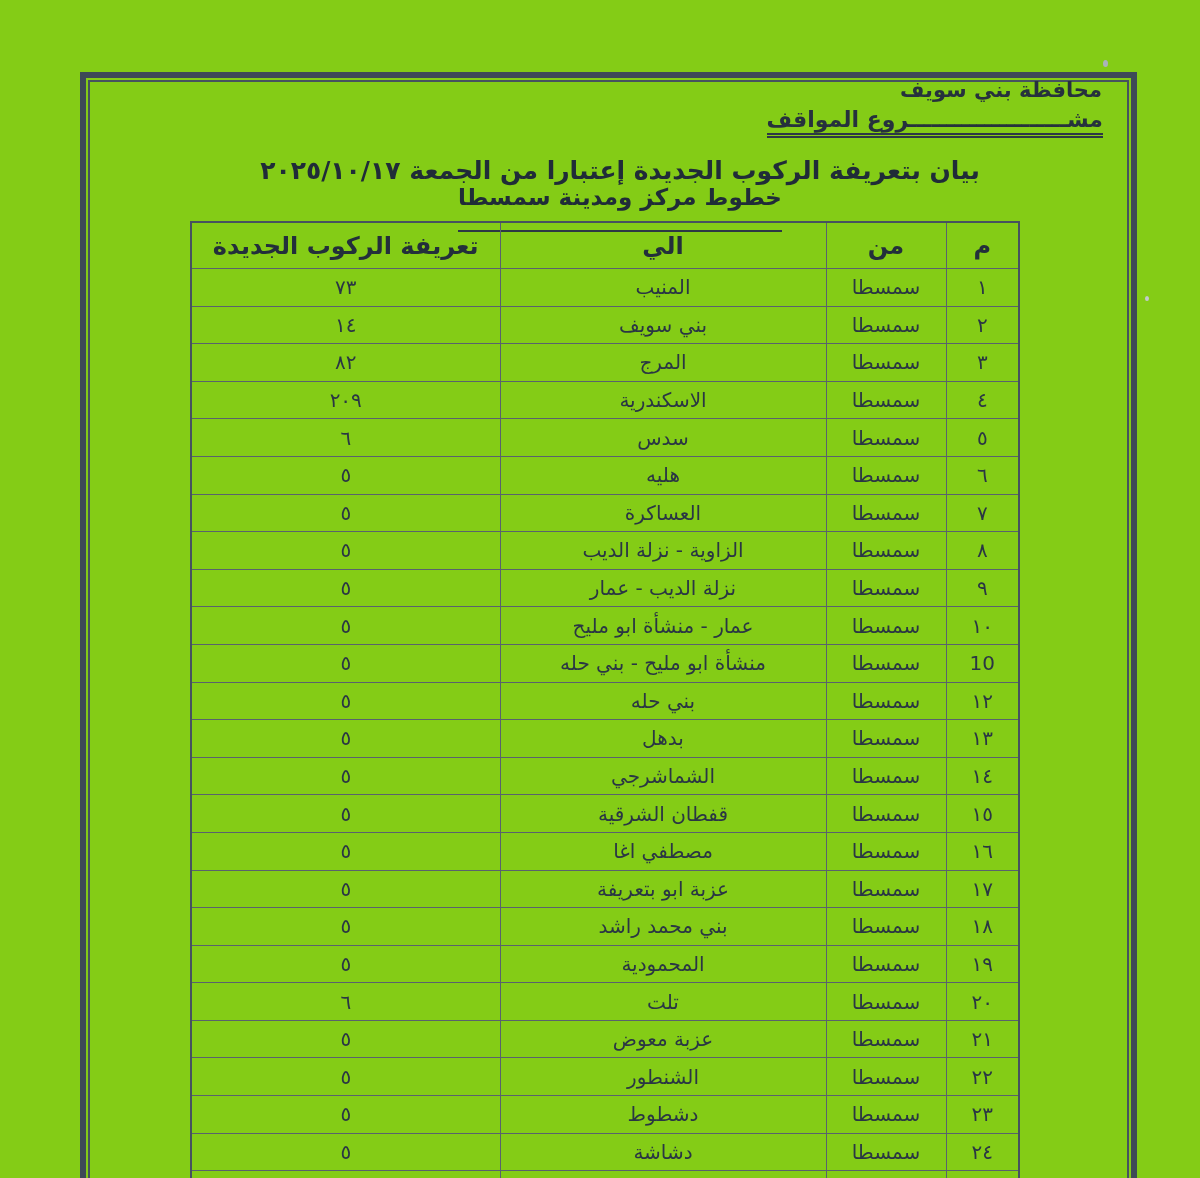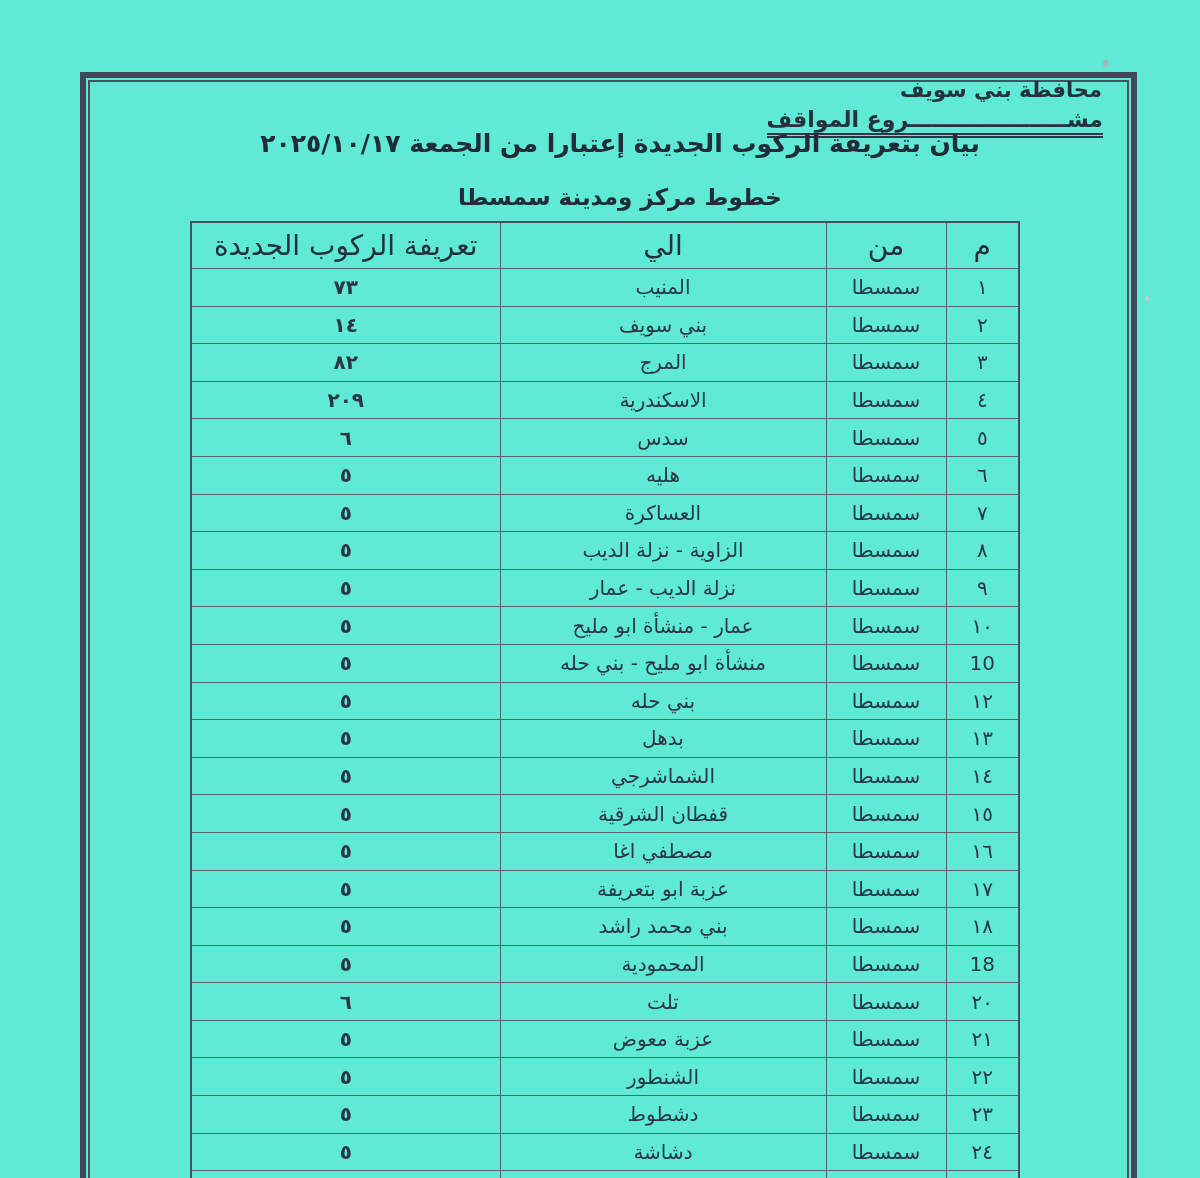--- a/index.html
+++ b/index.html
@@ -5,21 +5,21 @@
   html, body {
     margin: 0; padding: 0;
     width: 1200px; height: 1178px;
     background: #ffffff;
     overflow: hidden;
     font-family: "DejaVu Sans", sans-serif;
     position: relative;
   }
   .scan-page {
     position: absolute; inset: 0;
-    background: #5eead4;
+    background: #84cc16;
     color: #26313d;
   }
   
   .frame {
     position: absolute;
     left: 80px; top: 72px;
     width: 1057px; height: 1140px;
     box-sizing: border-box;
     border: 6px solid #3e4a57;
   }
@@ -49,35 +49,35 @@
     position: absolute; top: 107px; right: 97px;
     direction: rtl;
     font-size: 22px; font-weight: bold;
   }
   .dept-name .underlined-double {
     display: inline-block;
     border-bottom: 5px double #2c3845;
     padding-bottom: 1px;
   }
   .doc-title {
-    position: absolute; top: 129px; left: 40px; width: 1160px;
+    position: absolute; top: 156px; left: 40px; width: 1160px;
     direction: rtl; text-align: center;
     font-size: 25px; font-weight: bold;
     color: #202c38;
   }
   .doc-subtitle {
     position: absolute; top: 184px; left: 40px; width: 1160px;
     direction: rtl; text-align: center;
     font-size: 23px; font-weight: bold;
     color: #202c38;
   }
   .doc-subtitle .underlined {
     display: inline-block;
     border-bottom: 2.5px solid #2c3845;
-    padding-bottom: 11px;
+    padding-bottom: 20px;
   }
   
   .table-wrap {
     position: absolute; left: 190px; top: 221px; width: 828px;
   }
   table.tariff {
     width: 828px;
     border-collapse: collapse;
     direction: rtl;
     table-layout: fixed;
@@ -90,29 +90,29 @@
     border: 1.6px solid #59626c;
     padding: 0;
     text-align: center;
     vertical-align: middle;
     overflow: hidden;
     white-space: nowrap;
   }
   table.tariff { border: 2px solid #46525f; }
   table.tariff th {
     height: 45px;
-    font-size: 28px;
-    font-weight: normal;
+    font-size: 24px;
+    font-weight: bold;
     color: #232f3b;
   }
   table.tariff td { height: 36.6px; font-size: 20px; color: #2a3644; }
   td.col-num    { font-size: 18px; }
   td.col-from   { font-size: 20px; }
   td.col-to     { font-size: 20px; }
-  td.col-tariff { font-size: 18px; font-weight: 700; }
+  td.col-tariff { font-size: 18px; font-weight: 400; }
 </style>
 </head>
 <body>
 
 <div class="scan-page">
 
   <div class="frame">
     <div class="frame-inner"></div>
   </div>
 
@@ -250,21 +250,21 @@
             <td class="col-to">عزبة ابو بتعريفة</td>
             <td class="col-tariff">٥</td>
           </tr>
           <tr>
             <td class="col-num">١٨</td>
             <td class="col-from">سمسطا</td>
             <td class="col-to">بني محمد راشد</td>
             <td class="col-tariff">٥</td>
           </tr>
           <tr>
-            <td class="col-num">18</td>
+            <td class="col-num">١٩</td>
             <td class="col-from">سمسطا</td>
             <td class="col-to">المحمودية</td>
             <td class="col-tariff">٥</td>
           </tr>
           <tr>
             <td class="col-num">٢٠</td>
             <td class="col-from">سمسطا</td>
             <td class="col-to">تلت</td>
             <td class="col-tariff">٦</td>
           </tr>

